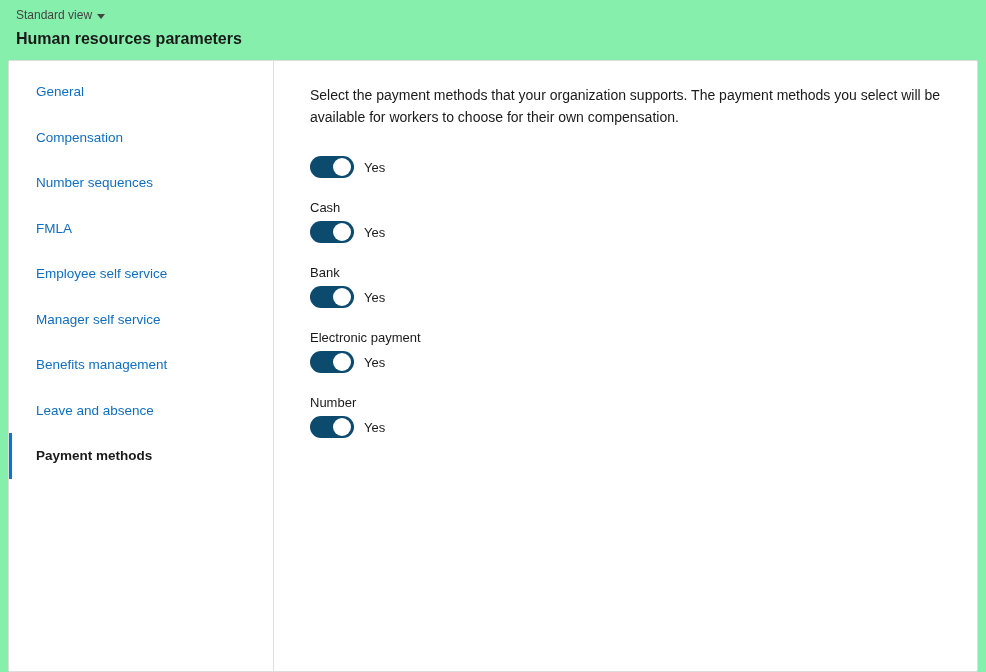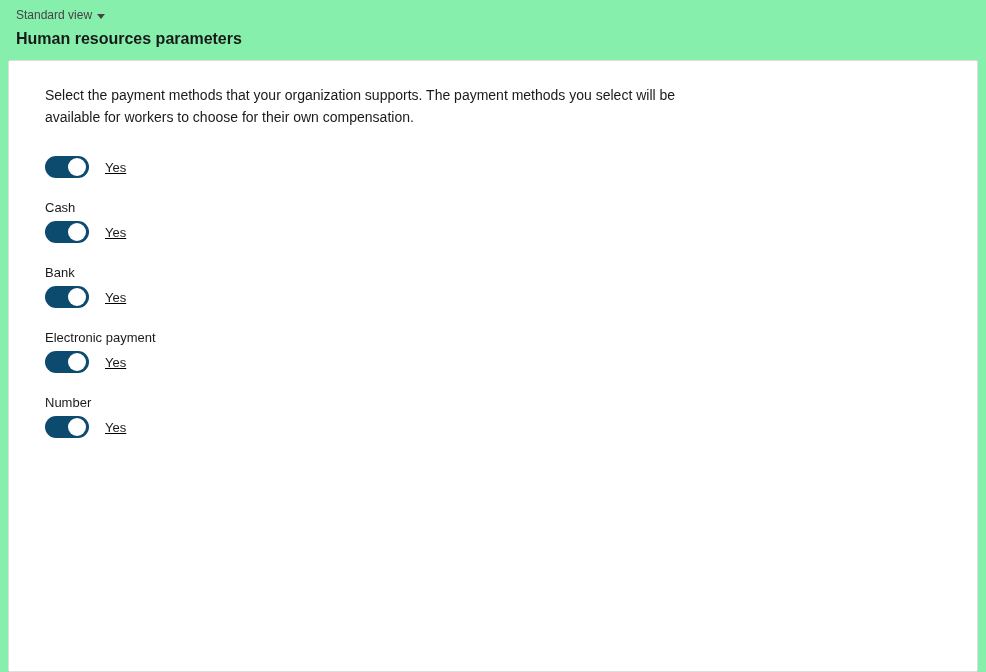--- a/index.html
+++ b/index.html
@@ -92,22 +92,21 @@
       margin-bottom: 22px;
     }
     .method-label {
       font-size: 13px;
       color: #1a1a1a;
       margin-bottom: 6px;
     }
     .toggle-row {
       display: flex;
       align-items: center;
-      gap: 16px;
-      text-decoration: underline;
+      gap: 10px;
     }
     .toggle {
       width: 44px;
       height: 22px;
       background: #0c4a6e;
       border-radius: 11px;
       position: relative;
       cursor: pointer;
       flex-shrink: 0;
     }
@@ -132,20 +131,32 @@
 
 <div class="page-wrapper">
   <div class="top-bar">
     <span class="standard-view-label">
       <span>Standard view</span>
       <span class="chevron-down"></span>
     </span>
   </div>
   <div class="page-title">Human resources parameters</div>
   <div class="content-area">
+    <div class="sidebar">
+
+    <div class="sidebar-item">General</div>
+        <div class="sidebar-item">Compensation</div>
+        <div class="sidebar-item">Number sequences</div>
+        <div class="sidebar-item">FMLA</div>
+        <div class="sidebar-item">Employee self service</div>
+        <div class="sidebar-item">Manager self service</div>
+        <div class="sidebar-item">Benefits management</div>
+        <div class="sidebar-item">Leave and absence</div>
+        <div class="sidebar-item active">Payment methods</div>
+      </div>
     <div class="main-content">
       <p class="description-text">Select the payment methods that your organization supports. The payment methods you select will be available for workers to choose for their own compensation.</p>
       <div id="methods-container">
           <div class="payment-method-row">
             <div class="toggle-row">
               <div class="toggle"></div>
               <span class="toggle-yes-label">Yes</span>
             </div>
           </div>
           <div class="payment-method-row">

